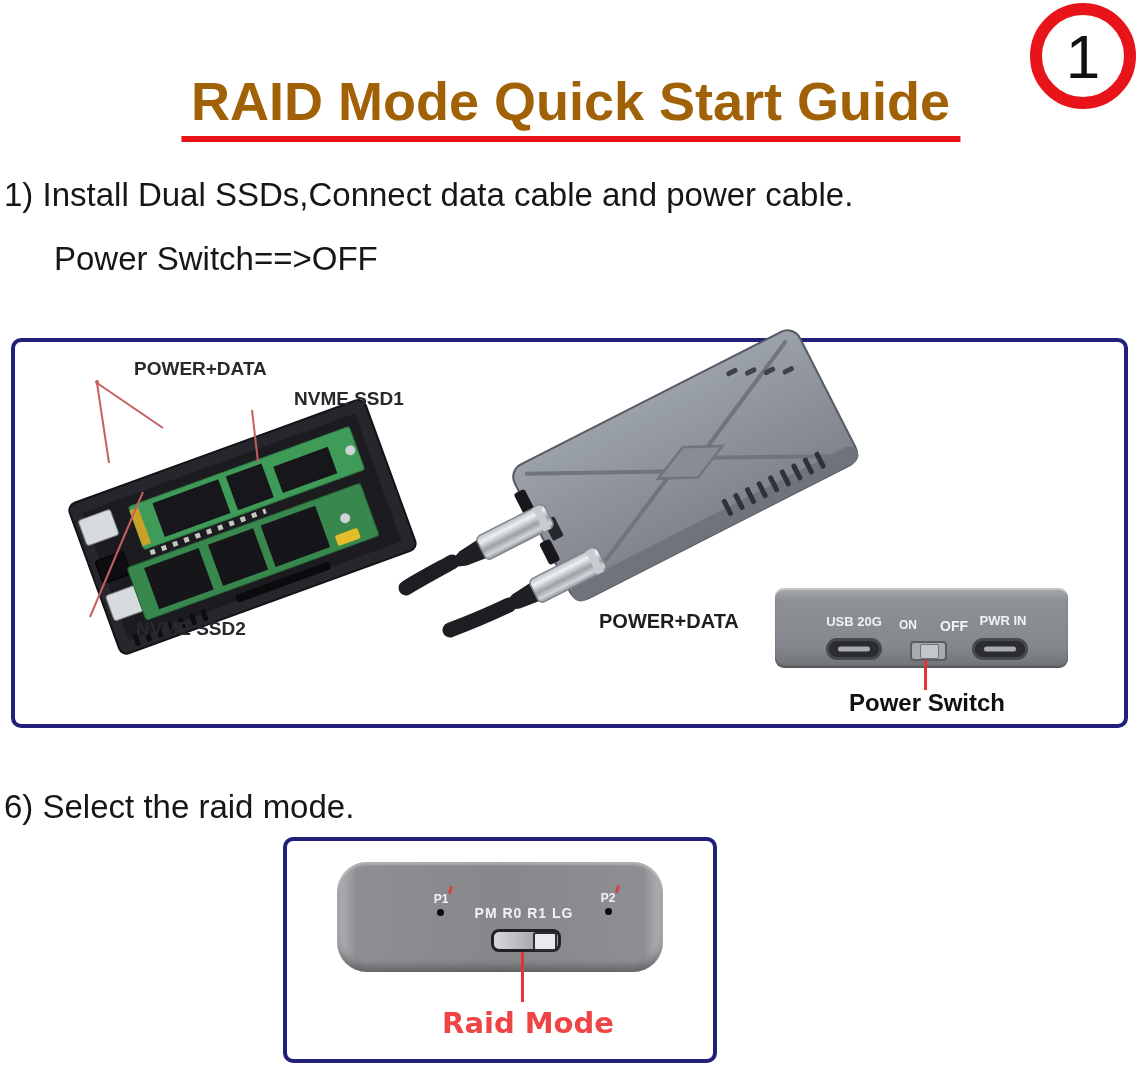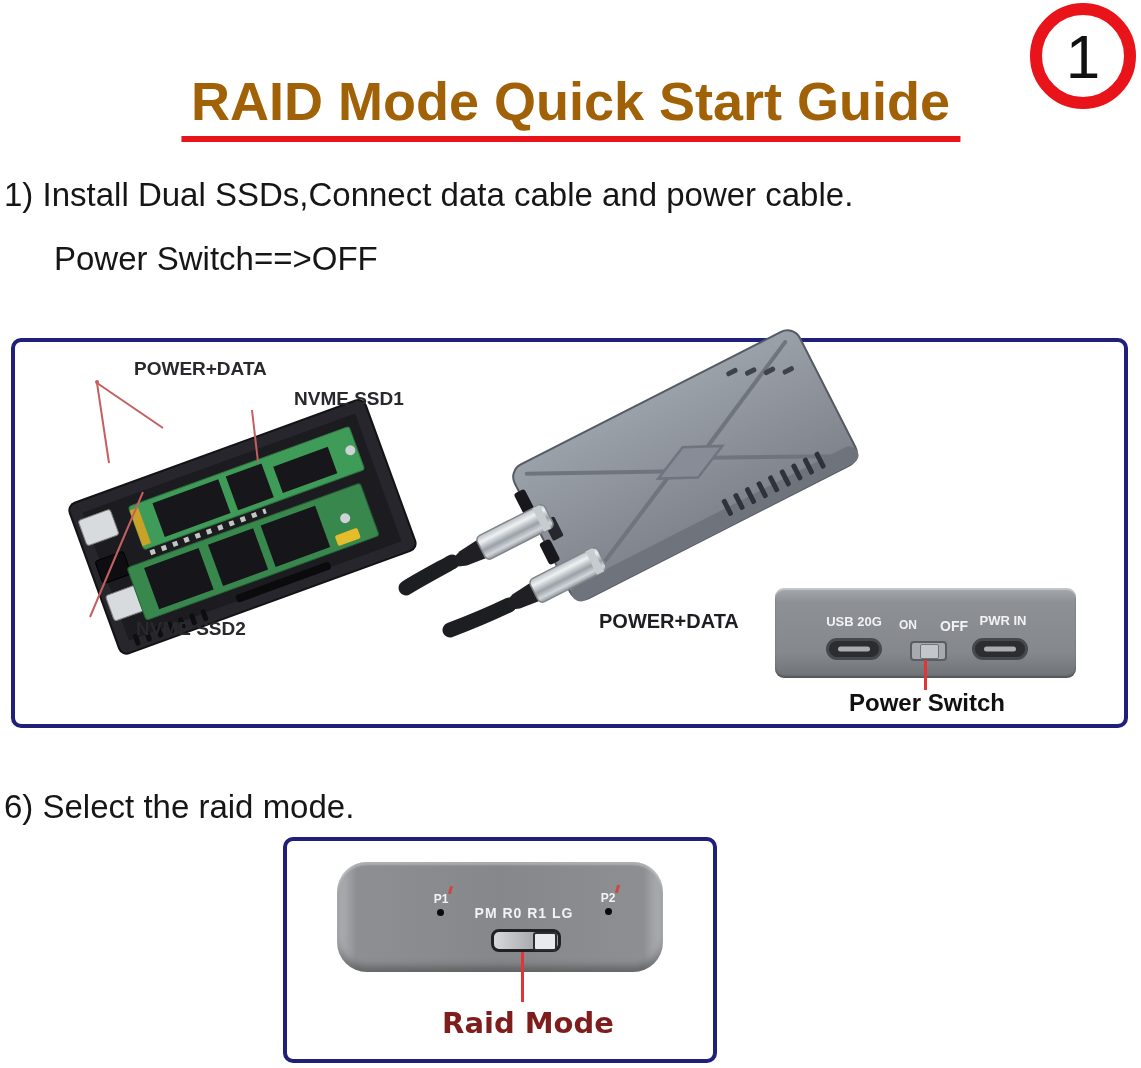--- a/index.html
+++ b/index.html
@@ -29,23 +29,23 @@
   svg.art{position:absolute;left:0;top:0;z-index:1;}
   .layer2{z-index:2;}
 
   .photo-label{font-weight:bold;color:#28282d;white-space:nowrap;margin-left:46px;}
   #label-pd-left{left:88px;top:358px;font-size:19px;}
   #label-ssd1{left:248px;top:388px;font-size:19px;}
   #label-ssd2{left:90px;top:618px;font-size:19px;}
   #label-pd-cables{left:553px;top:610px;font-size:20px;color:#1d1d22;}
 
   
-  #power-panel{left:775px;top:588px;width:293px;height:90px;border-radius:9px;
+  #power-panel{left:775px;top:588px;width:293px;height:80px;border-radius:9px;
     background:linear-gradient(180deg,#a6a9ad 0%,#8d9094 16%,#85888c 72%,#6e7175 100%);
-    box-shadow:inset 0 2px 0 rgba(255,255,255,.35), inset 0 -2px 2px rgba(0,0,0,.25);padding-left:8px;}
+    box-shadow:inset 0 2px 0 rgba(255,255,255,.35), inset 0 -2px 2px rgba(0,0,0,.25);}
   .panel-text{position:absolute;color:#f1f2f3;font-weight:bold;white-space:nowrap;
               transform:translateX(-50%);}
   .usbc-port{position:absolute;width:56px;height:22px;border-radius:12px;background:#2b2d31;
              border:3px solid #46494d;box-sizing:border-box;}
   .usbc-port::after{content:"";position:absolute;left:50%;top:50%;transform:translate(-50%,-50%);
              width:32px;height:5px;border-radius:3px;background:#a9acb0;}
   #power-toggle{position:absolute;left:135px;top:53px;width:37px;height:20px;border-radius:4px;
              background:#a7aaae;border:2px solid #5a5d61;box-sizing:border-box;}
   #power-knob{position:absolute;left:8px;top:1px;width:17px;height:13px;border-radius:2px;
              background:#c3c6ca;border:1px solid #717478;}
@@ -61,21 +61,21 @@
   .pdot{position:absolute;width:7px;height:7px;border-radius:50%;background:#0b0b0b;}
   .ptick{position:absolute;width:3px;height:8px;background:#cf4646;transform:rotate(16deg);}
   #raid-scale{left:187px;top:43px;font-size:14px;letter-spacing:1px;}
   #raid-toggle{position:absolute;left:154px;top:67px;width:70px;height:23px;border-radius:8px;
     background:linear-gradient(90deg,#d6d8da 0%,#a9abae 60%,#9c9ea1 100%);
     border:3px solid #1f2124;box-sizing:border-box;}
   #raid-knob{position:absolute;right:1px;top:0px;width:20px;height:15px;border-radius:3px;
     background:#e9eaeb;border:2px solid #2c2e31;}
   #raid-pointer{left:521px;top:952px;height:50px;}
   #raid-caption{left:528px;top:1006px;transform:translateX(-50%);
-    font-family:"DejaVu Sans",sans-serif;font-size:29px;font-weight:bold;color:#7f1d1d;white-space:nowrap;}
+    font-family:"DejaVu Sans",sans-serif;font-size:29px;font-weight:bold;color:#ef4444;white-space:nowrap;}
   .plabel{font-size:12px;}
 </style>
 </head>
 <body>
 
 <div id="canvas">
 
   <div id="badge" class="abs">
     <span>1</span>
   </div>

